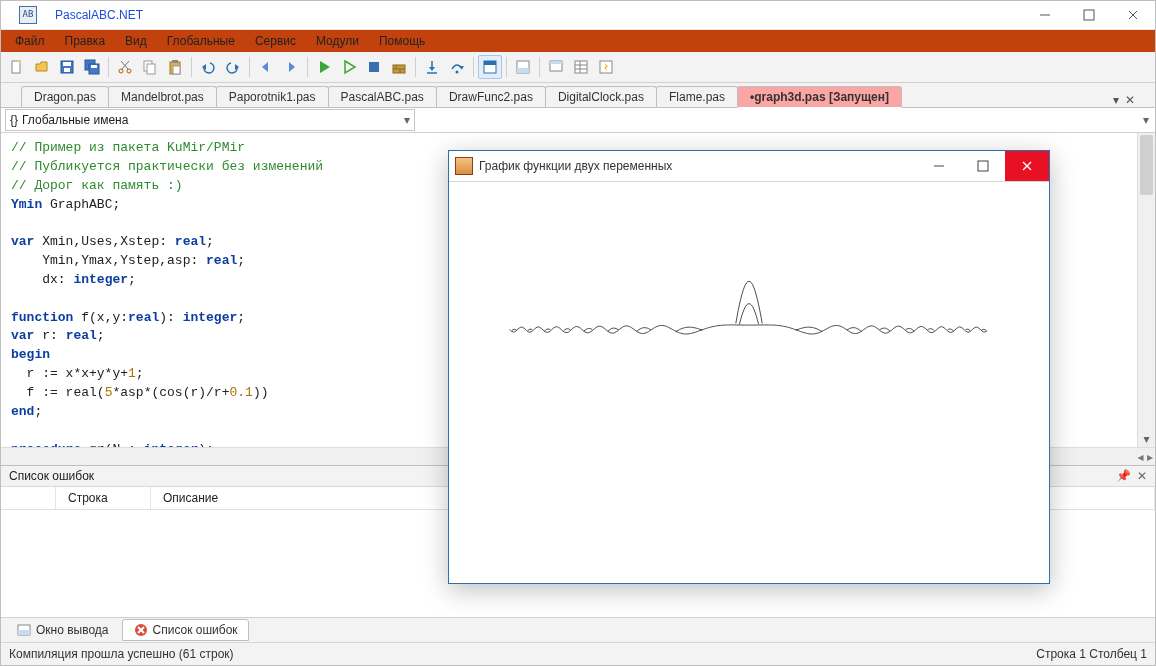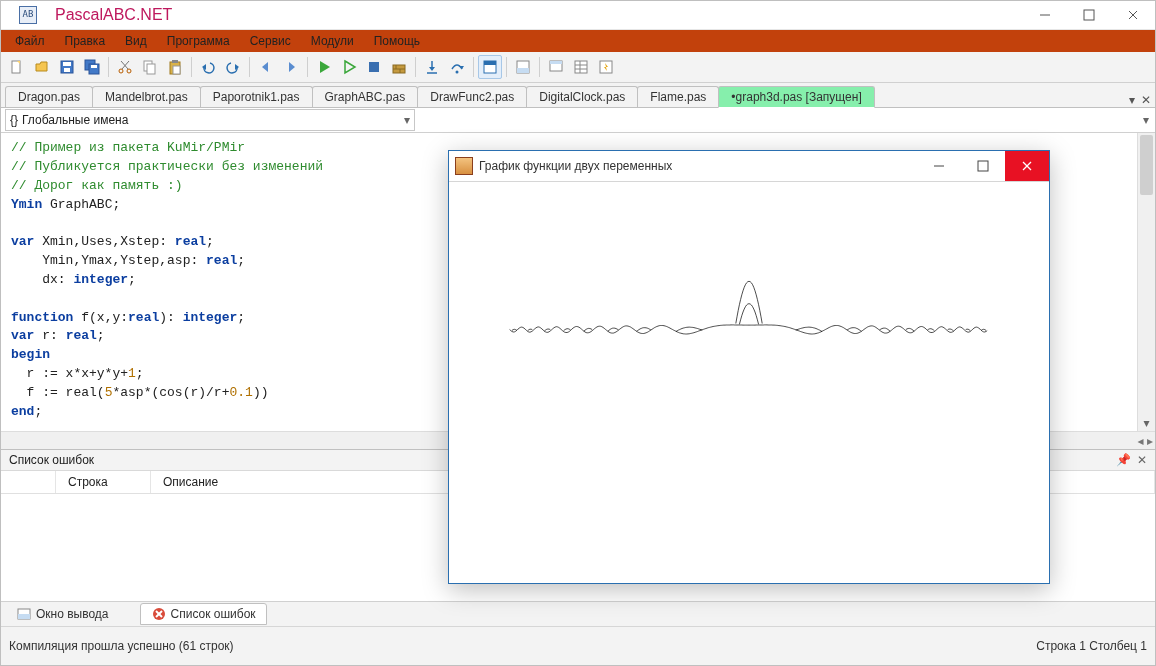--- a/index.html
+++ b/index.html
@@ -1,51 +1,51 @@
 <!DOCTYPE html>
 <html><head>
 <meta charset="utf-8">
 <style>
 html,body{margin:0;padding:0;height:100%;font-family:"Segoe UI",Tahoma,sans-serif;font-size:12px;color:#222;background:#fff;overflow:hidden}
 .win{position:absolute;inset:0;display:flex;flex-direction:column;border:1px solid #bfbfbf}
 .titlebar{height:28px;display:flex;align-items:center;background:#fff;border-bottom:1px solid #e6e6e6}
 .titlebar .app-icon{width:16px;height:16px;margin:0 18px;border:1px solid #4a6fa5;background:#e8eef7;font:9px/14px monospace;text-align:center;color:#2b4d7c}
-.titlebar .title{color:#be185d;font-size:16px}
+.titlebar .title{color:#1d4ed8;font-size:12px}
 .win-controls{margin-left:auto;display:flex}
 .win-btn{width:44px;height:28px;display:flex;align-items:center;justify-content:center;color:#555}
 .menubar{height:22px;display:flex;align-items:center;padding:0 4px;background:#c2410c}
 .menubar span{padding:2px 10px}
 .toolbar{height:30px;display:flex;align-items:center;padding:0 4px;background:#f3f3f3;border-bottom:1px solid #d0d0d0;gap:1px}
 .tb-btn{width:22px;height:22px;display:flex;align-items:center;justify-content:center;border:1px solid transparent;border-radius:2px}
 .tb-sep{width:1px;height:20px;background:#cfcfcf;margin:0 3px}
-.tabs{height:24px;display:flex;align-items:flex-end;background:#f3f3f3;border-bottom:1px solid #c0c0c0;padding:0 4px;gap:-1px;position:relative}
+.tabs{height:24px;display:flex;align-items:flex-end;background:#f3f3f3;border-bottom:1px solid #c0c0c0;padding:0 20px;gap:-1px;position:relative}
 .tab{padding:3px 12px;border:1px solid #c0c0c0;border-bottom:none;background:#f3f3f3;border-top-left-radius:3px;border-top-right-radius:3px;margin-right:-1px;color:#333;position:relative;z-index:0}
-.tab.active{background:#86efac;z-index:2;border-bottom:1px solid #fff;margin-bottom:-1px;font-weight:normal}
+.tab.active{background:#fca5a5;z-index:2;border-bottom:1px solid #fff;margin-bottom:-1px;font-weight:bold}
 .tabs-right{margin-left:auto;display:flex;align-items:center;gap:6px;color:#555}
 .combo-row{height:24px;display:flex;align-items:center;border-bottom:1px solid #d0d0d0;background:#fff}
 .combo{flex:0 0 400px;height:20px;margin:2px 4px;border:1px solid #c7c7c7;display:flex;align-items:center;padding:0 4px;gap:4px}
 .combo .chev{margin-left:auto;color:#666}
 .editor-wrap{flex:1;display:flex;overflow:hidden;position:relative}
 .editor{flex:1;padding:6px 10px;font:13px/1.45 Consolas,"Courier New",monospace;white-space:pre;overflow:auto;background:#fff}
 .tok-com{color:#2e8b2e}.tok-kw{color:#0b3ea0;font-weight:bold}.tok-num{color:#b07000}
 .scrollbar-v{width:17px;background:#f0f0f0;border-left:1px solid #ddd;position:relative}
 .scrollbar-v .thumb{position:absolute;left:2px;right:2px;top:2px;height:60px;background:#cfcfcf;border-radius:2px}
 .scrollbar-v .arr{position:absolute;left:0;right:0;height:17px;display:flex;align-items:center;justify-content:center;color:#666}
 .scrollbar-v .arr.up{top:0}.scrollbar-v .arr.down{bottom:0}
 .hscroll{height:17px;background:#f0f0f0;border-top:1px solid #ddd;display:flex;align-items:center;justify-content:flex-end;padding:0 2px}
 .errors-panel{border-top:1px solid #c0c0c0;background:#fff;display:flex;flex-direction:column}
 .ep-title{background:#f3f3f3;padding:3px 8px;border-bottom:1px solid #d9d9d9;display:flex;align-items:center}
 .ep-title .right{margin-left:auto;display:flex;gap:6px;color:#666}
 .ep-table{height:130px;overflow:auto}
 .ep-head{display:flex;background:#fff;border-bottom:1px solid #e0e0e0}
 .ep-head div{padding:4px 12px;border-right:1px solid #e5e5e5}
-.bottom-tabs{height:24px;display:flex;align-items:center;background:#f3f3f3;border-top:1px solid #d0d0d0;padding:0 4px;gap:20px}
+.bottom-tabs{height:24px;display:flex;align-items:center;background:#f3f3f3;border-top:1px solid #d0d0d0;padding:0 4px;gap:2px}
 .btab{padding:2px 10px;border:1px solid transparent;display:flex;align-items:center;gap:4px;color:#333}
 .btab.active{background:#fff;border:1px solid #c0c0c0;border-top-left-radius:3px;border-top-right-radius:3px}
-.status{height:22px;display:flex;align-items:center;padding:8px 8px;background:#f3f3f3;border-top:1px solid #d6d6d6;color:#333}
+.status{height:22px;display:flex;align-items:center;padding:0 8px;background:#f3f3f3;border-top:1px solid #d6d6d6;color:#333}
 .status .right{margin-left:auto}
 
 .floater{position:absolute;left:448px;top:150px;width:600px;height:432px;background:#eab308;border:1px solid #2a6fb0;box-shadow:0 6px 24px rgba(0,0,0,.25);display:flex;flex-direction:column;z-index:10}
 .floater .ftitle{height:30px;display:flex;align-items:center;background:#fff;border-bottom:1px solid #d6d6d6}
 .floater .ftitle .ficon{width:16px;height:16px;margin:0 6px;border:1px solid #8a3e1c;background:linear-gradient(#f3c380,#d89040)}
 .floater .ftitle .t{font-size:12px;color:#333}
 .floater .fctrls{margin-left:auto;display:flex}
 .floater .fbtn{width:44px;height:30px;display:flex;align-items:center;justify-content:center;color:#444}
 .floater .fbtn.close{background:#e81123;color:#fff}
 .floater .canvas{flex:1;background:#fff;overflow:hidden}
@@ -77,21 +77,21 @@
             <line x1="12" y1="4" x2="4" y2="12" stroke="currentColor" stroke-width="1"></line>
           </svg>
         </div>
     </div>
   </div>
 
   <div class="menubar">
     <span>Файл</span>
     <span>Правка</span>
     <span>Вид</span>
-    <span>Программа</span>
+    <span>Глобальные</span>
     <span>Сервис</span>
     <span>Модули</span>
     <span>Помощь</span>
   </div>
 
   <div class="toolbar">
     <div class="tb-btn">
         <svg class="ic" viewBox="0 0 16 16">
           <rect x="3" y="2" width="8" height="12" fill="#fff" stroke="#888"></rect>
           <polygon points="8,2 11,2 11,5" fill="#ffd36b"></polygon>
@@ -236,21 +236,21 @@
           <rect x="2" y="2" width="12" height="12" fill="#fff" stroke="#888"></rect>
           <polygon points="7,4 10,8 8,8 9,12 6,8 8,8" fill="#e6a817"></polygon>
         </svg>
       </div>
   </div>
 
   <div class="tabs">
     <div class="tab">Dragon.pas</div>
     <div class="tab">Mandelbrot.pas</div>
     <div class="tab">Paporotnik1.pas</div>
-    <div class="tab">GraphABC.pas</div>
+    <div class="tab">PascalABC.pas</div>
     <div class="tab">DrawFunc2.pas</div>
     <div class="tab">DigitalClock.pas</div>
     <div class="tab">Flame.pas</div>
     <div class="tab active">•graph3d.pas [Запущен]</div>
     <div class="tabs-right">
       <span>▾</span>
       <span>✕</span>
     </div>
   </div>
 

